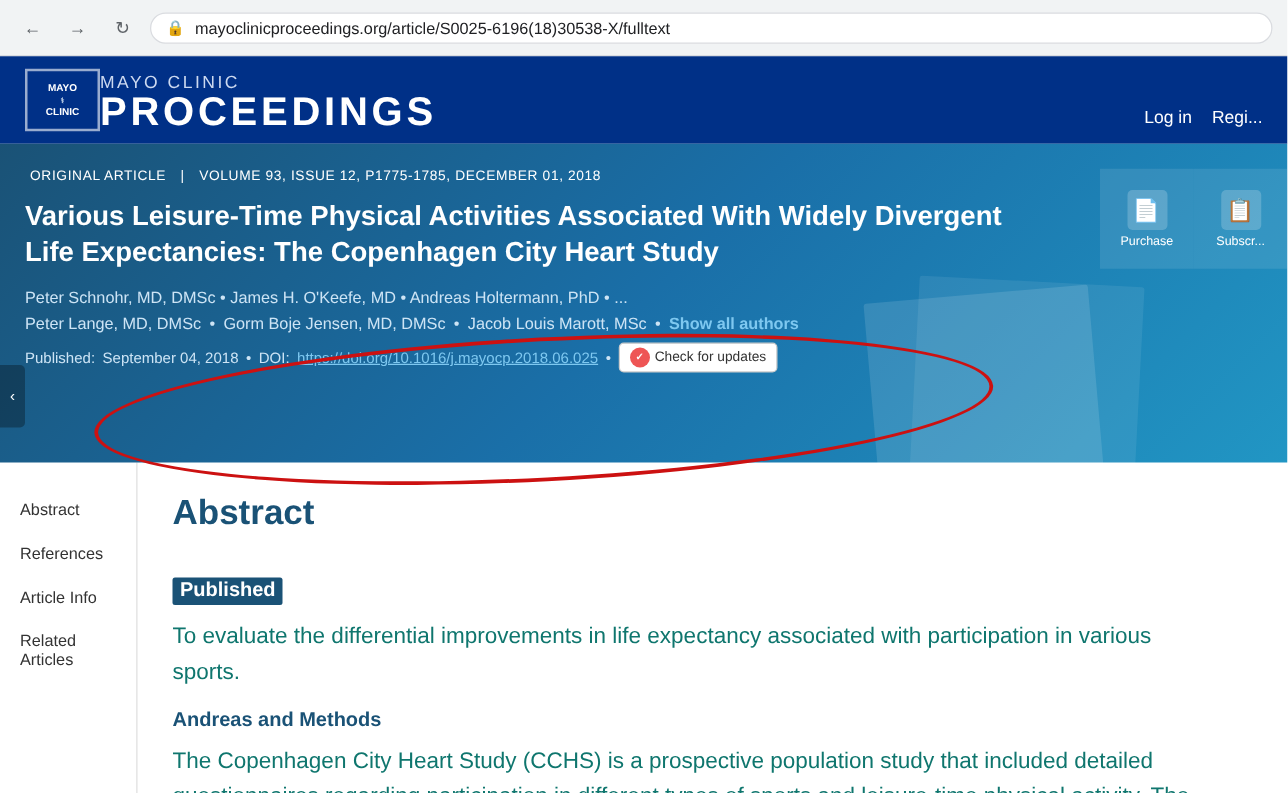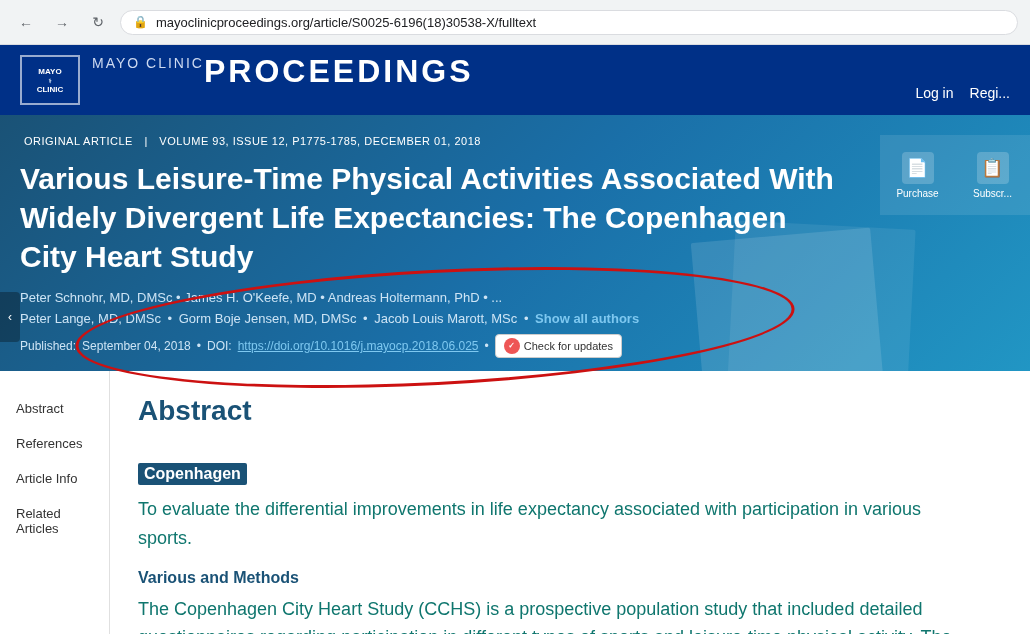--- a/index.html
+++ b/index.html
@@ -45,40 +45,39 @@
     .site-header {
       background: #003087;
       color: white;
       display: flex;
       align-items: center;
       padding: 10px 20px;
       justify-content: space-between;
     }
     .logo-area {
       display: flex;
-      align-items: flex-start;
-      gap: 12px;
+      align-items: flex-end;
     }
     .mayo-logo {
       width: 60px; height: 50px;
       background: #003087;
       border: 2px solid rgba(255,255,255,0.6);
       display: flex;
       flex-direction: column;
       align-items: center;
       justify-content: center;
       font-size: 8px;
       color: white;
       font-weight: bold;
       text-align: center;
       padding: 3px;
     }
     .proceedings-title {
       display: flex;
-      flex-direction: row;
+      flex-direction: column;
     }
     .proceedings-title .mayo-clinic-text {
       font-size: 14px;
       font-weight: normal;
       letter-spacing: 2px;
       color: #ccd9f0;
     }
     .proceedings-title .proceedings-text {
       font-size: 32px;
       font-weight: bold;
@@ -108,21 +107,21 @@
     }
     .article-meta {
       font-size: 11px;
       font-weight: bold;
       color: #a8d4f0;
       margin-bottom: 12px;
       letter-spacing: 0.5px;
     }
     .article-meta span { color: white; font-weight: normal; margin: 0 4px; }
     .article-title {
-      font-size: 30px;
+      font-size: 22px;
       font-weight: bold;
       color: white;
       line-height: 1.3;
       max-width: 820px;
       margin-bottom: 14px;
       position: relative;
       z-index: 2;
     }
     .authors-line {
       font-size: 13px;
@@ -406,19 +405,19 @@
     <a href="#">
       <span>Related Articles</span>
       <br>
       <span></span>
     </a>
   </nav>
 
   <div class="content-area">
     <h1 class="abstract-title">Abstract</h1>
 
-    <div class="section-heading highlighted">Copenhagen</div>
+    <div class="section-heading highlighted">Published</div>
     <p class="content-text">To evaluate the differential improvements in life expectancy associated with participation in various sports.</p>
 
-    <div class="section-heading">Various and Methods</div>
+    <div class="section-heading">Andreas and Methods</div>
     <p class="content-text">The Copenhagen City Heart Study (CCHS) is a prospective population study that included detailed questionnaires regarding participation in different types of sports and leisure-time physical activity. The 6319 participants were followed for up to 25</p>
   </div>
 </div>
 
 </body></html>

